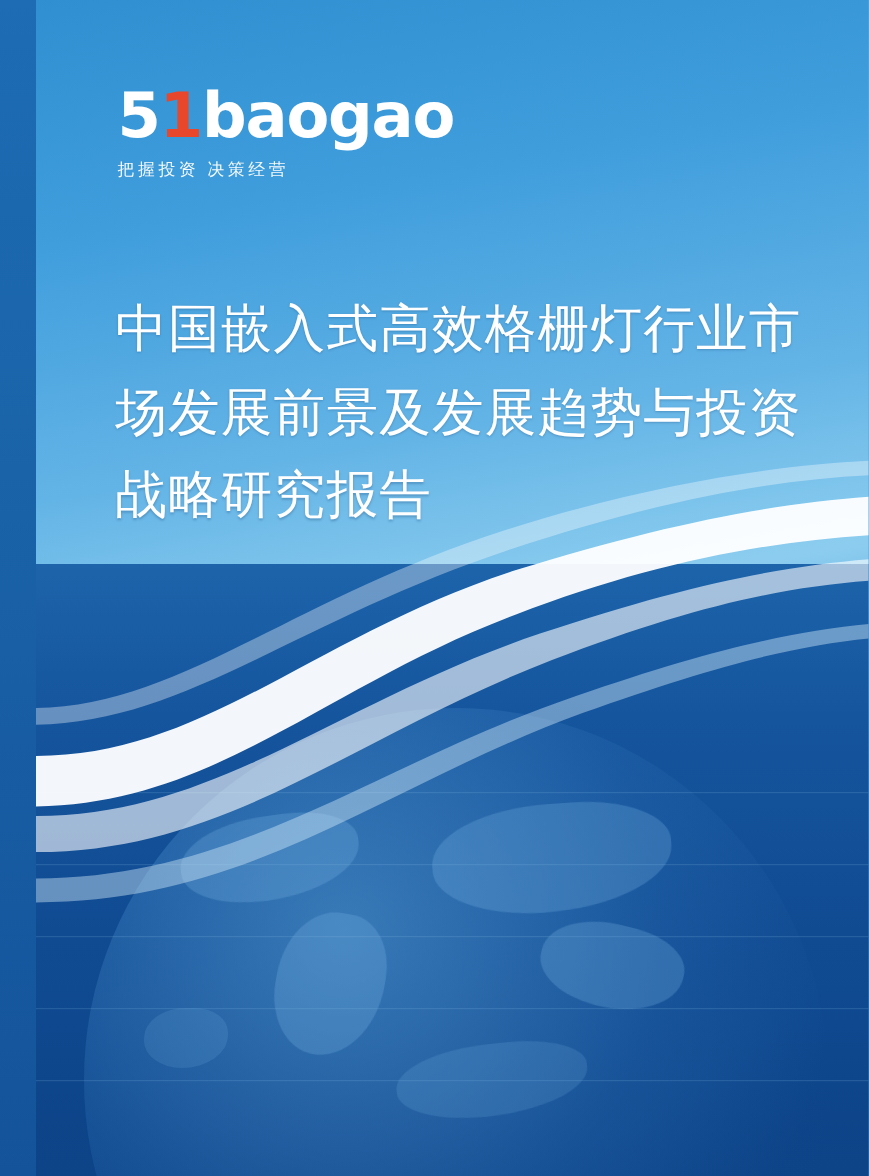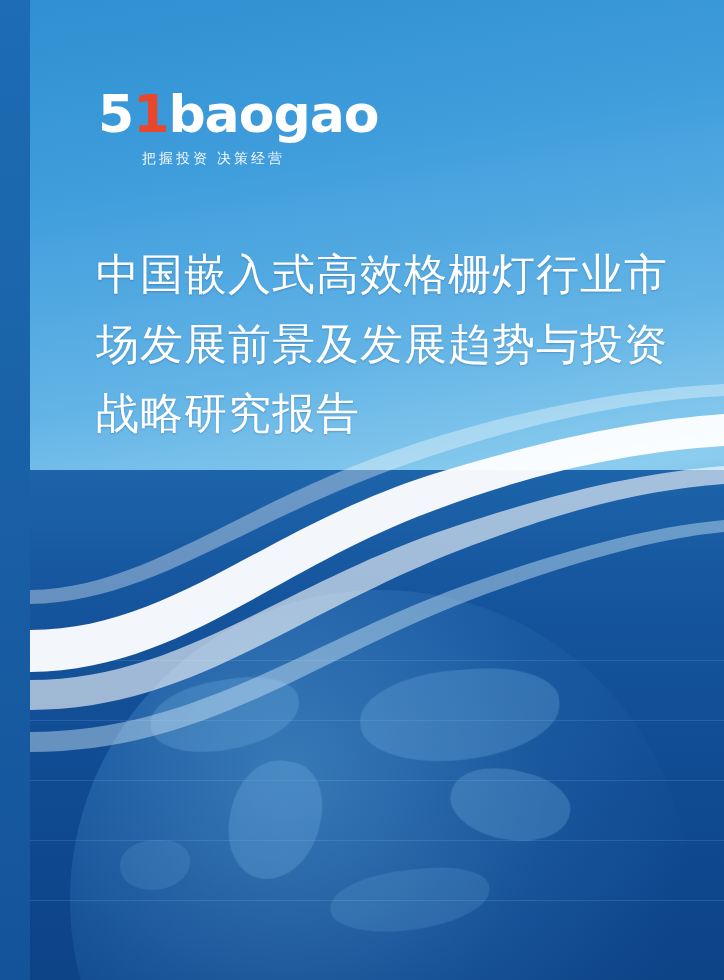--- a/index.html
+++ b/index.html
@@ -85,38 +85,37 @@
     width: 694px;
     height: 400px;
     z-index: 4;
     pointer-events: none;
   }
 
   
   .logo {
     position: absolute;
     left: 98px;
-    top: 88px;
+    top: 71px;
     z-index: 8;
     user-select: none;
   }
   .logo-main {
     font-family: "DejaVu Sans", sans-serif;
     font-size: 52px;
     font-weight: bold;
     line-height: 1;
     letter-spacing: -1px;
     white-space: nowrap;
   }
   .logo-51 { color: #ffffff; }
   .logo-1-dot { color: #e8472b; }
   .logo-word { color: #ffffff; }
   .logo-sub {
     margin-top: 10px;
-    margin-left: 44px;
     font-size: 14px;
     color: #ffffff;
     letter-spacing: 3px;
     white-space: nowrap;
     opacity: 0.95;
   }
 
   
   .title {
     position: absolute;

